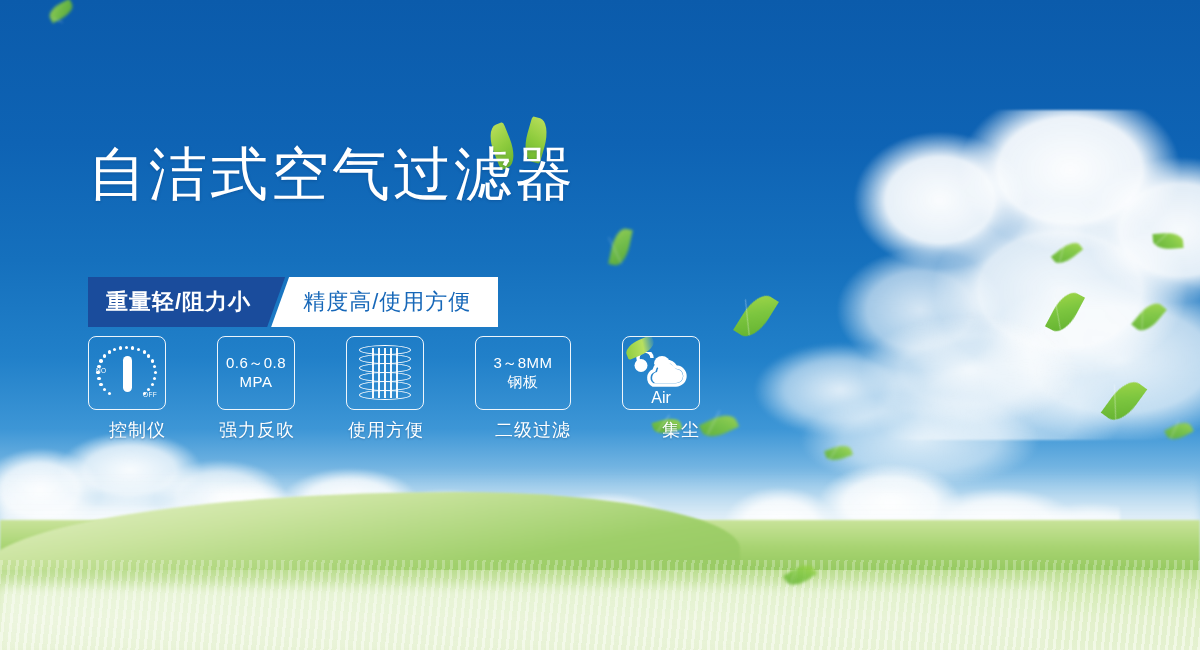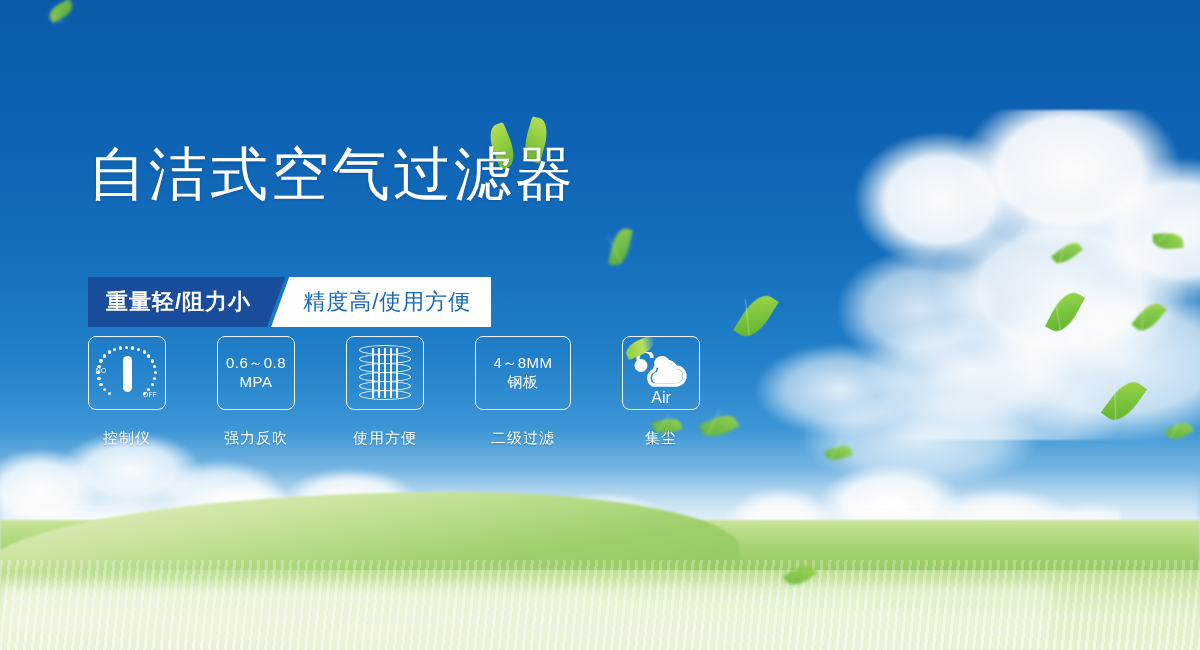--- a/index.html
+++ b/index.html
@@ -137,37 +137,37 @@
     background:#1a4c9c; color:#ffffff;
     font-size:22px; font-weight:bold; letter-spacing:1px;
     display:flex; align-items:center; padding:0 22px 0 18px;
     position:relative; z-index:2;
     clip-path:polygon(0 0, 100% 0, calc(100% - 18px) 100%, 0 100%);
     padding-right:34px;
   }
   .badge-right {
     background:#ffffff; color:#1667b8;
     font-size:22px; letter-spacing:1px;
-    display:flex; align-items:center; padding:0 20px 0 24px;
+    display:flex; align-items:center; padding:0 27px 0 24px;
     margin-left:-14px;
     clip-path:polygon(18px 0, 100% 0, 100% 100%, 0 100%);
     padding-left:32px;
   }
 
   .features { position:absolute; left:72px; top:336px; display:flex; gap:51px; }
-  .feature { width:78px; display:flex; flex-direction:column; align-items:center; }
+  .feature { width:78px; display:flex; flex-direction:column; align-items:flex-end; }
   .fbox {
     width:78px; height:74px; border:1.6px solid rgba(255,255,255,.92);
     border-radius:8px; display:flex; flex-direction:column;
     align-items:center; justify-content:center;
     color:#ffffff; position:relative; overflow:hidden;
   }
   .fbox .txt { font-size:15px; line-height:1.25; text-align:center; letter-spacing:.5px; white-space:nowrap; }
   .flabel {
-    margin-top:19px; color:#ffffff; font-size:15px; letter-spacing:1px;
+    margin-top:8px; color:#ffffff; font-size:18px; letter-spacing:1px;
     white-space:nowrap; text-shadow:0 1px 2px rgba(0,50,100,.3);
   }
   .feature.wide, .feature.wide .fbox { width:96px; }
   .feature.wide .flabel { width:auto; }
 
   
   .gauge { position:relative; width:62px; height:56px; }
   .gauge .dot { position:absolute; width:3.4px; height:3.4px; background:#fff; border-radius:50%; }
   .gauge .needle {
     position:absolute; left:50%; top:11px; width:9px; height:36px; margin-left:-4.5px;
@@ -304,21 +304,21 @@
             <div class="bar" style="left:25px;"></div>
             <div class="bar" style="left:31px;"></div>
             <div class="bar" style="left:37px;"></div>
           </div>
         </div>
         <div class="flabel">使用方便</div>
       </div>
 
       <div class="feature wide">
         <div class="fbox">
-          <div class="txt">4～8MM</div>
+          <div class="txt">3～8MM</div>
           <div class="txt">钢板</div>
         </div>
         <div class="flabel">二级过滤</div>
       </div>
 
       <div class="feature">
         <div class="fbox">
           <div class="cloudicon">
             <div class="leafray"></div>
             <svg width="60" height="38" viewBox="0 0 60 38">

